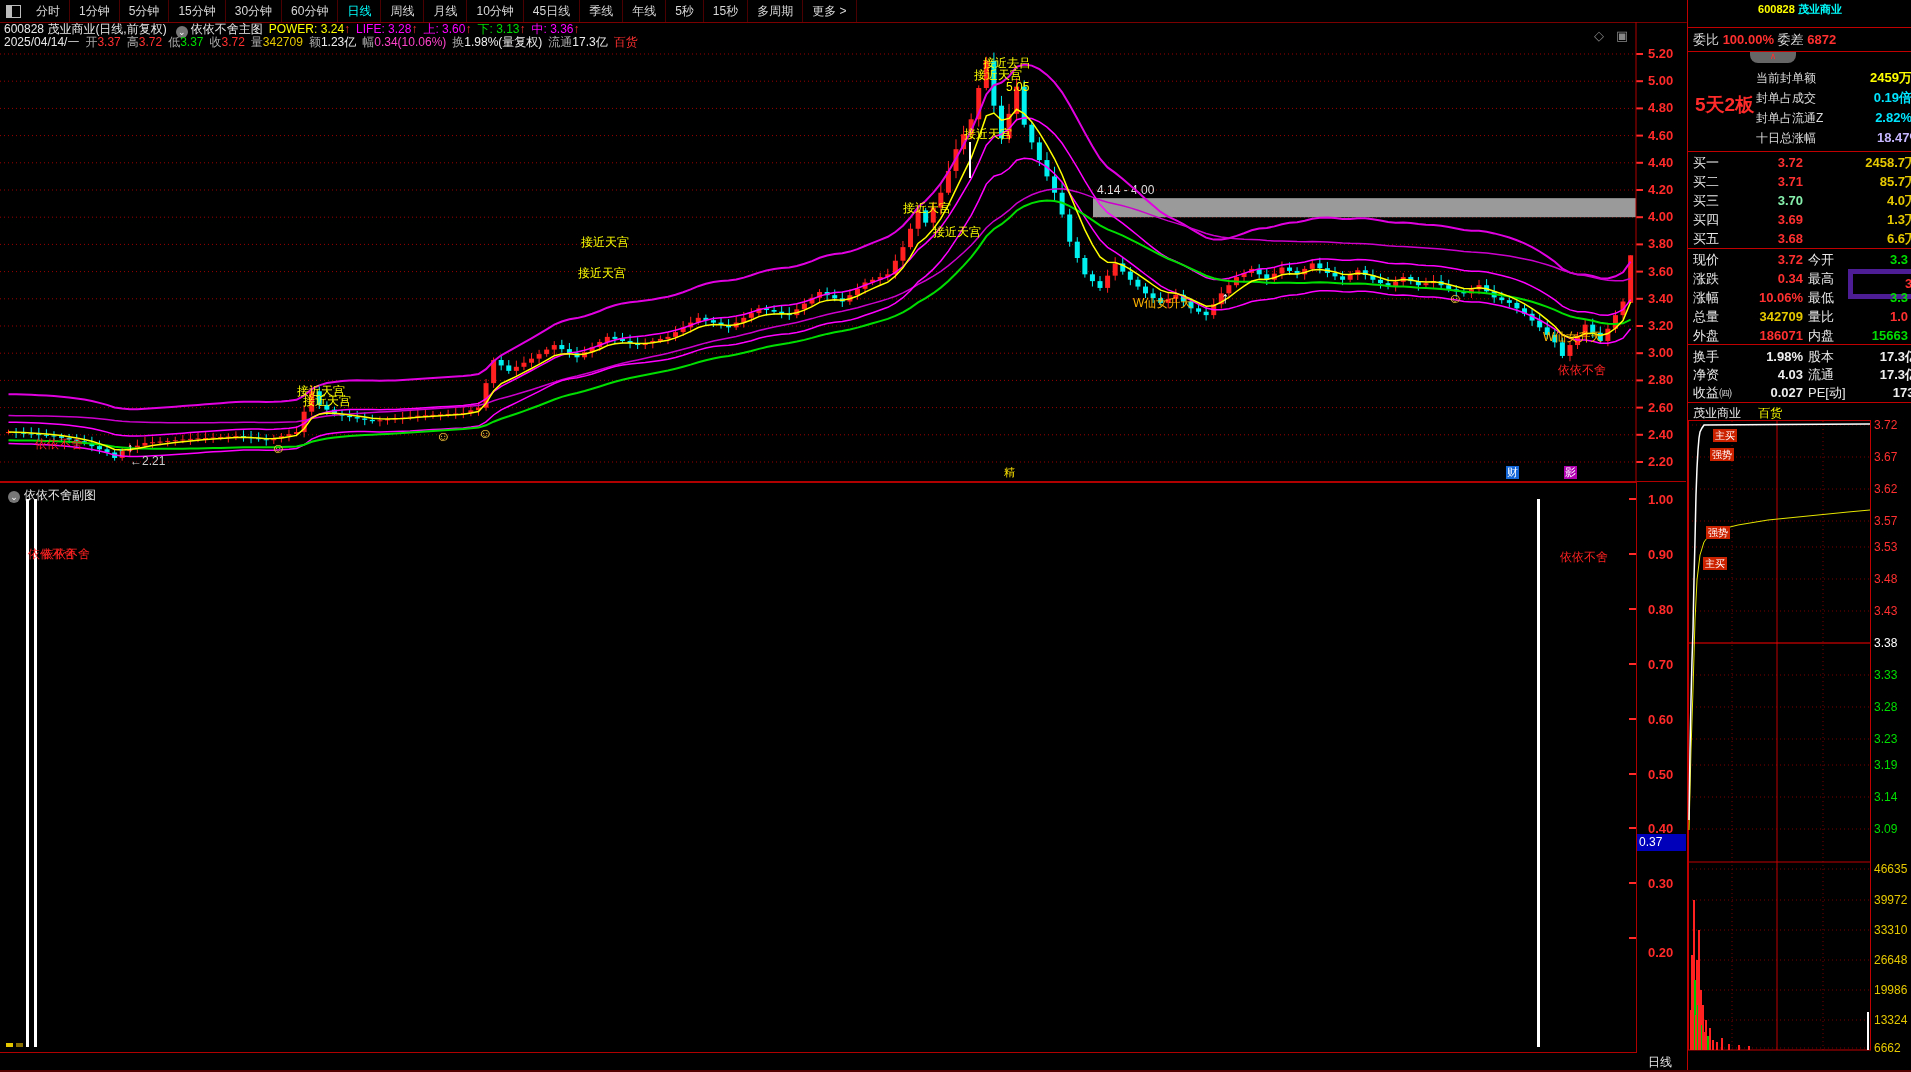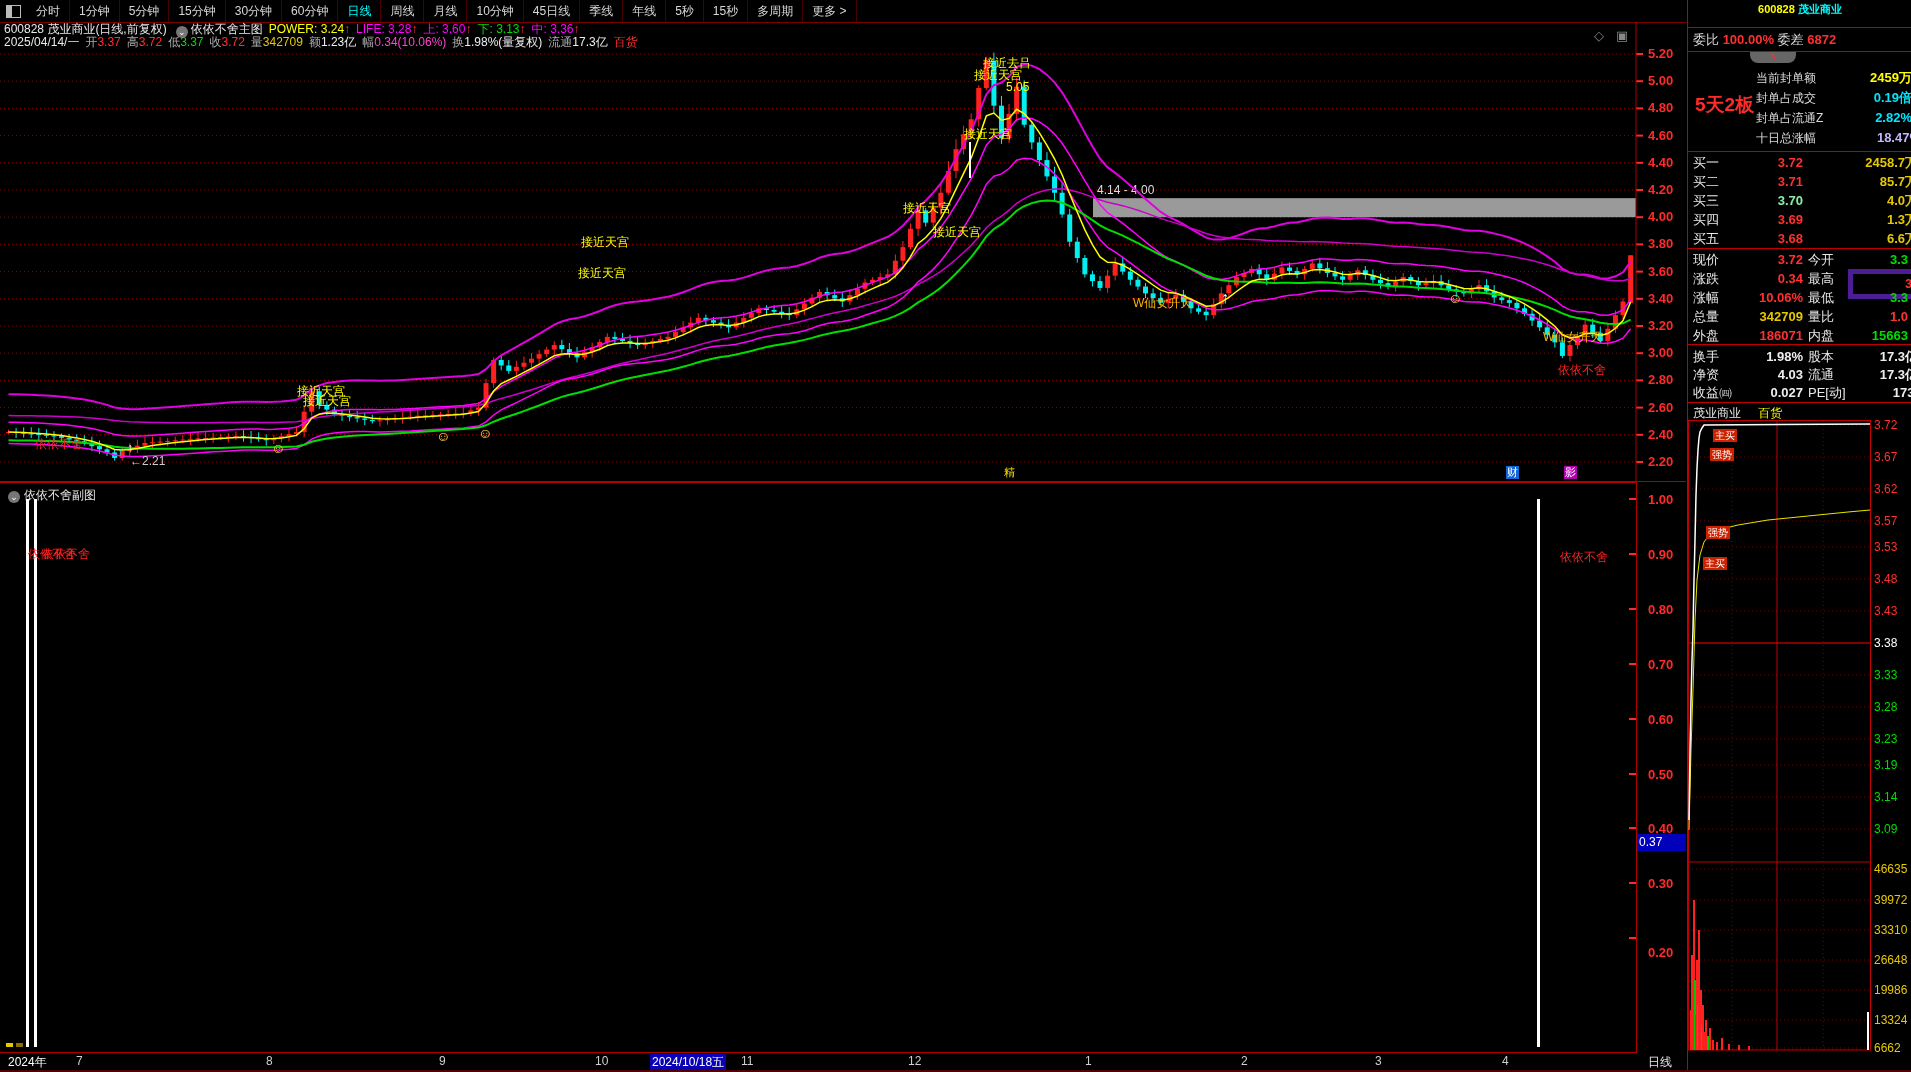--- a/index.html
+++ b/index.html
@@ -575,34 +575,20 @@
     <span class="abs" style="left:6px;top:560px;width:7px;height:4px;background:#e6c800;"></span>
     <span class="abs" style="left:16px;top:560px;width:7px;height:4px;background:#8a7000;"></span>
   <div class="wvline" style="left: 26px;"></div>
       <div class="wvline" style="left: 34px;"></div>
       <div class="wvline" style="left: 1537px;"></div>
       <span class="ann" style="left: 28px; top: 63px; color: rgb(255, 34, 34);">依依不舍</span>
       <span class="ann" style="left: 42px; top: 63px; color: rgb(255, 34, 34);">依依不舍</span>
       <span class="ann" style="left: 1560px; top: 66px; color: rgb(255, 34, 34);">依依不舍</span>
     </div>
 
-  <div id="timeline">
-      <span class="tl" style="left: 8px; color: rgb(255, 255, 255);">2024年</span>
-      <span class="tl" style="left: 76px;">7</span>
-      <span class="tl" style="left: 266px;">8</span>
-      <span class="tl" style="left: 439px;">9</span>
-      <span class="tl" style="left: 595px;">10</span>
-      <span class="tl hl" style="left: 650px;">2024/10/18五</span>
-      <span class="tl" style="left: 741px;">11</span>
-      <span class="tl" style="left: 908px;">12</span>
-      <span class="tl" style="left: 1085px;">1</span>
-      <span class="tl" style="left: 1241px;">2</span>
-      <span class="tl" style="left: 1375px;">3</span>
-      <span class="tl" style="left: 1502px;">4</span>
-    </div>
 
   <div id="panel">
     <div class="abs" style="left:0;top:2px;width:224px;text-align:center;font-size:11px;font-weight:bold;">
       <span style="color:#ffff00;">600828</span>
       <span style="color:#00ffff;">茂业商业</span>
     </div>
     <div class="sep" style="top:27px;"></div>
     <div class="abs" style="left:5px;top:31px;font-size:13px;">
       <span>委比</span>
       <span style="color:#ff3030;font-weight:bold;">100.00%</span>

